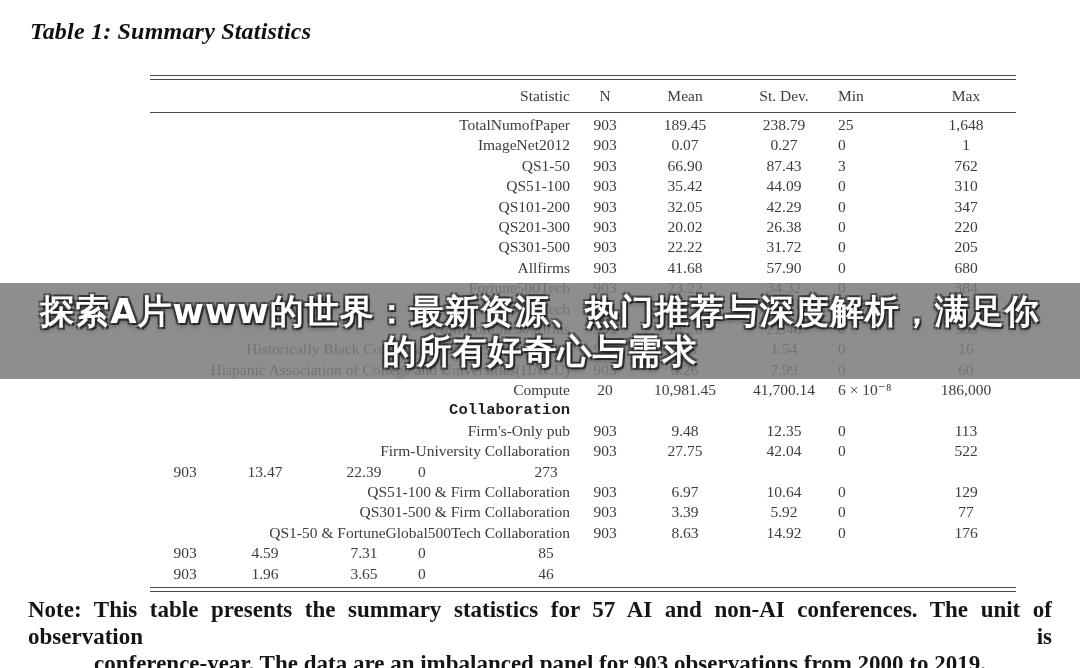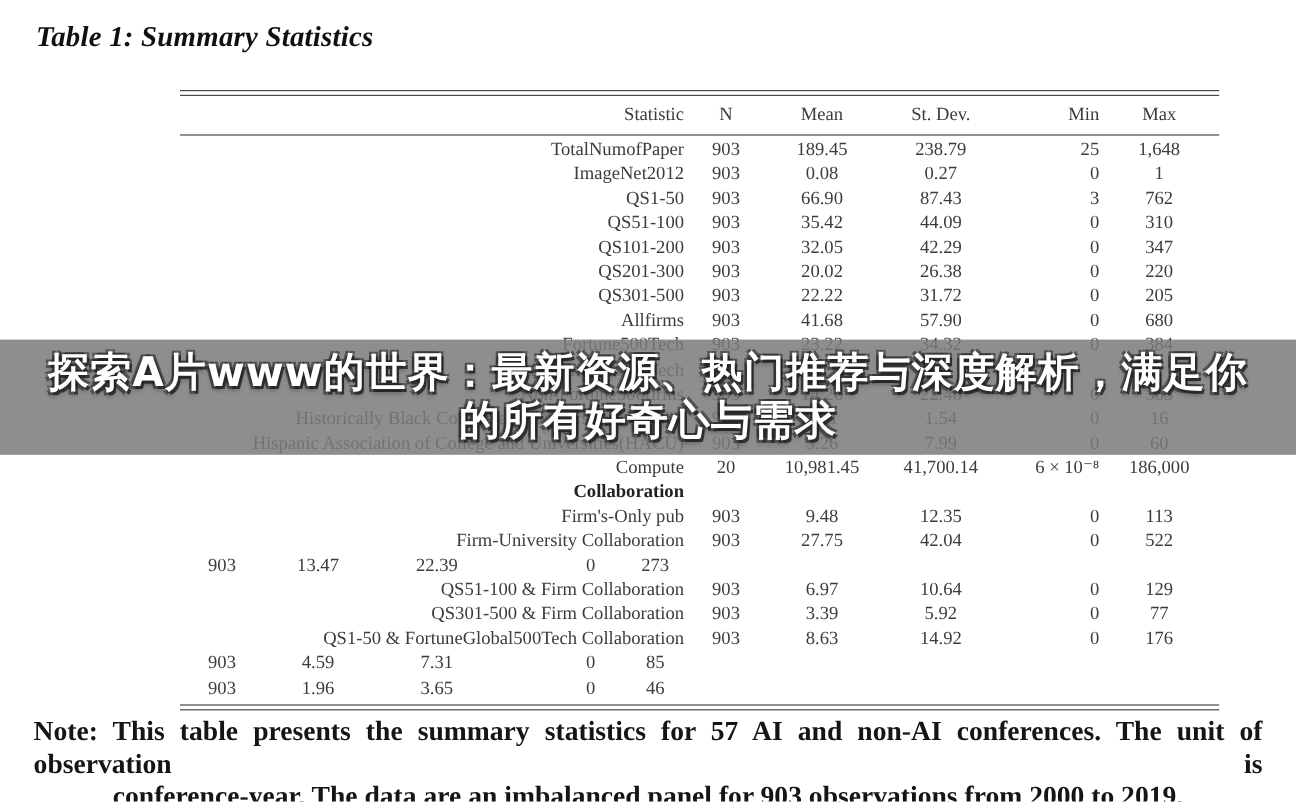--- a/index.html
+++ b/index.html
@@ -33,27 +33,27 @@
     display: flex; align-items: flex-end;
     padding: 7px 0 7px 0;
     border-bottom: 1.5px solid #4a4a4a;
     font-size: 15.5px;
   }
   .tbody { padding-top: 2px; }
   .trow {
     display: flex; height: 20.4px; line-height: 20.4px;
     font-size: 15.5px; white-space: nowrap;
   }
-  .trow.section .c-label { font-weight: bold; color: #222; }
+  .trow.section .c-label { font-weight: bold; color: #222; font-family: Liberation Mono, monospace; }
   .cell { overflow: hidden; }
   .c-label { width: 420px; text-align: right; padding-left: 2px; box-sizing: border-box; }
   .c-n     { width: 70px;  text-align: center; }
   .c-mean  { width: 90px;  text-align: center; }
   .c-sd    { width: 108px; text-align: center; }
-  .c-min   { width: 78px;  text-align: right; }
+  .c-min   { width: 78px;  text-align: left; }
   .c-max   { width: 100px; text-align: center; }
   .rule-bottom { margin-top: 3px; }
 
   
   .overlay-band {
     position: absolute; left: 0; top: 283px;
     width: 1080px; height: 96px;
     background: rgba(123, 123, 123, 0.86);
     z-index: 5;
     display: flex; flex-direction: column;
@@ -101,21 +101,21 @@
         <div class="cell c-label">TotalNumofPaper</div>
         <div class="cell c-n">903</div>
         <div class="cell c-mean">189.45</div>
         <div class="cell c-sd">238.79</div>
         <div class="cell c-min">25</div>
         <div class="cell c-max">1,648</div>
       </div>
       <div class="trow">
         <div class="cell c-label">ImageNet2012</div>
         <div class="cell c-n">903</div>
-        <div class="cell c-mean">0.08</div>
+        <div class="cell c-mean">0.07</div>
         <div class="cell c-sd">0.27</div>
         <div class="cell c-min">0</div>
         <div class="cell c-max">1</div>
       </div>
       <div class="trow">
         <div class="cell c-label">QS1-50</div>
         <div class="cell c-n">903</div>
         <div class="cell c-mean">66.90</div>
         <div class="cell c-sd">87.43</div>
         <div class="cell c-min">3</div>

